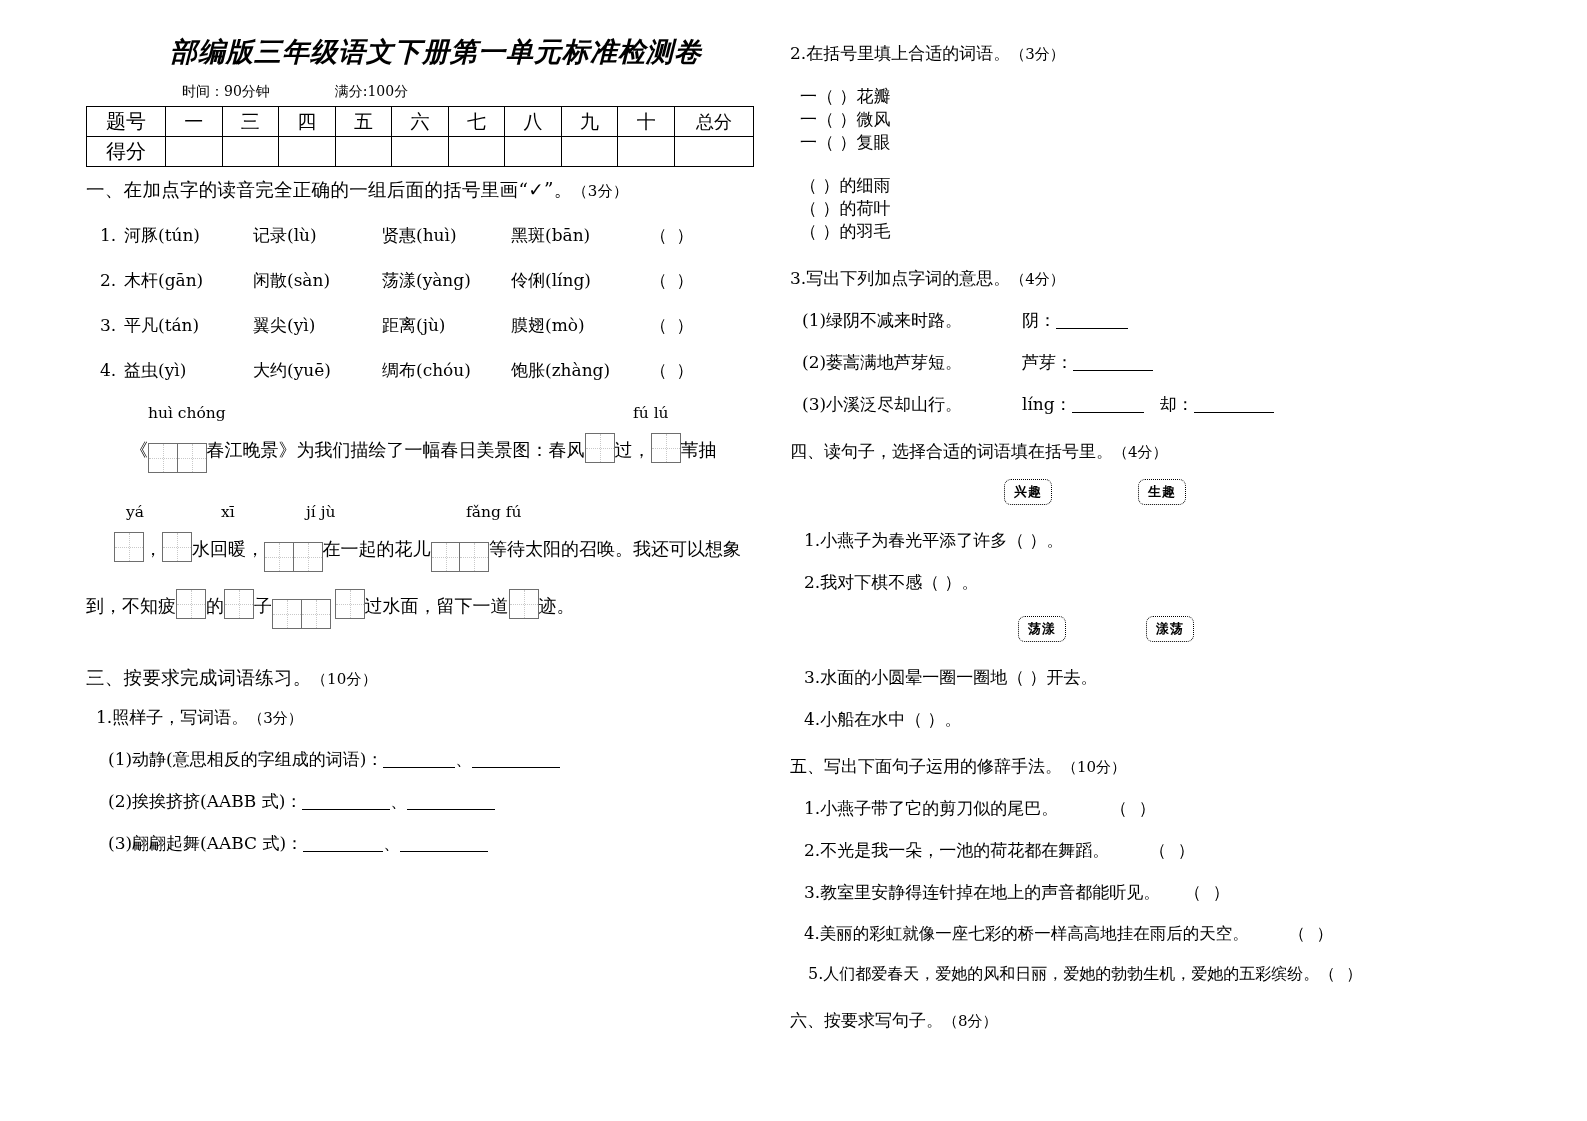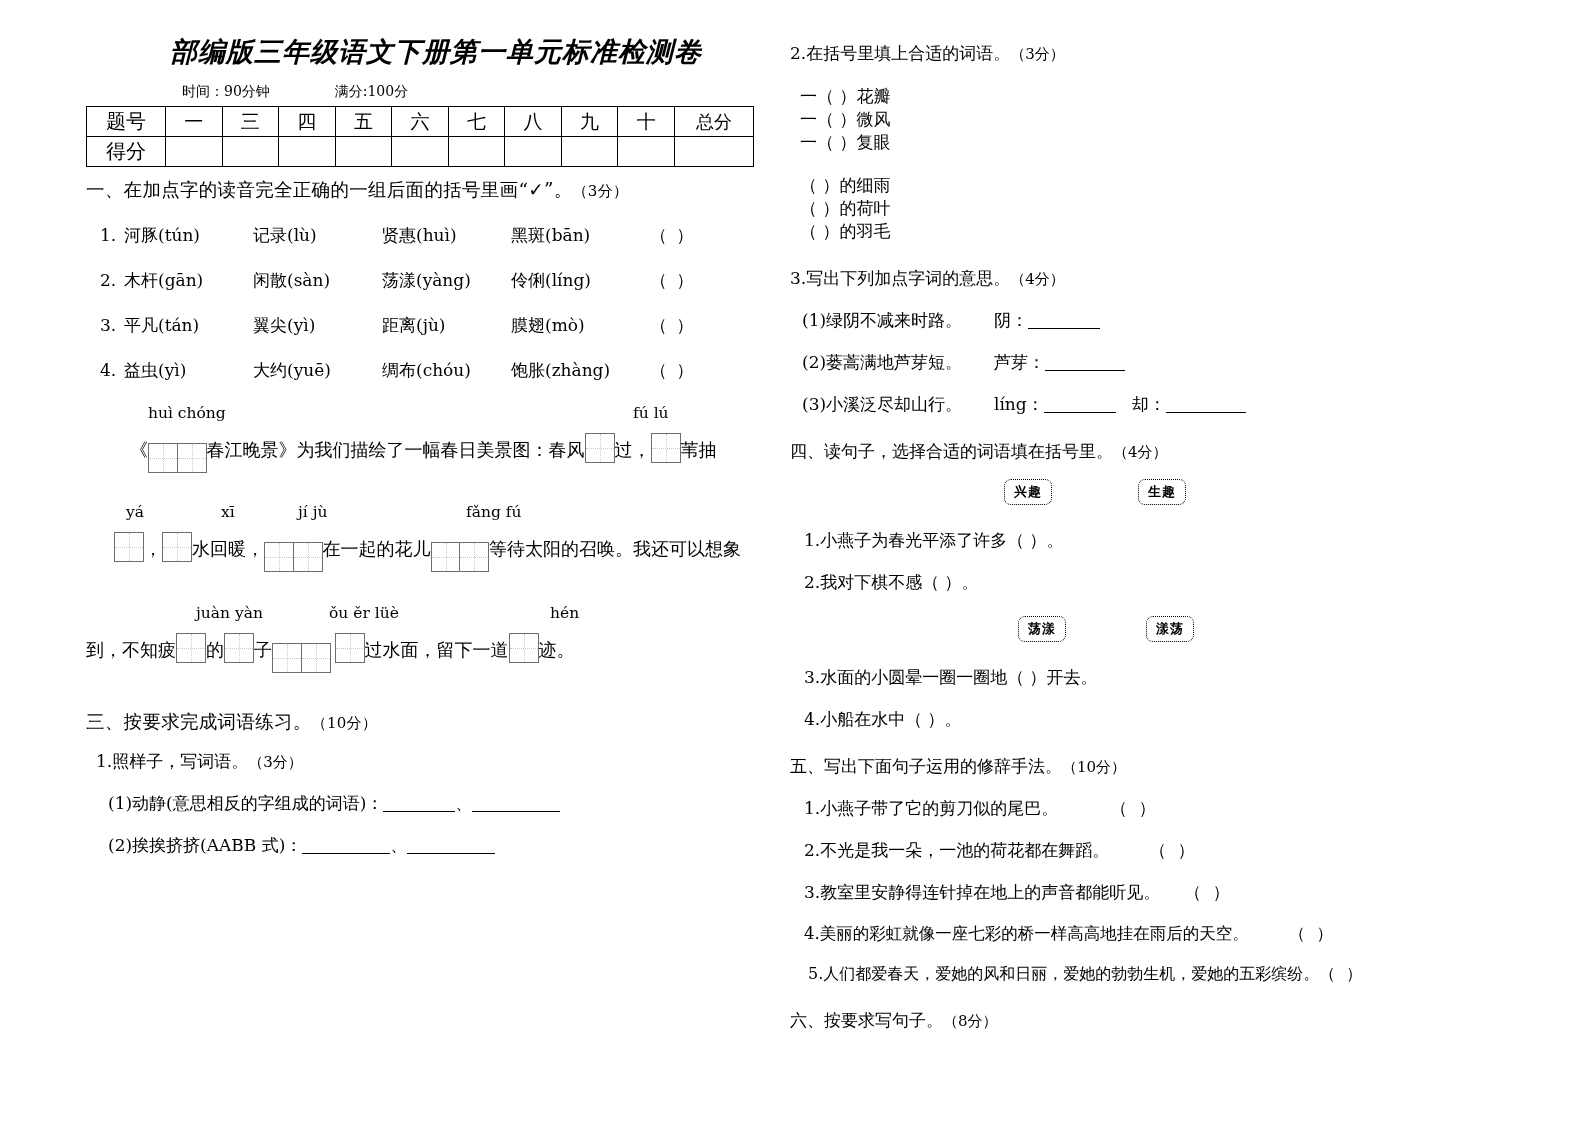--- a/index.html
+++ b/index.html
@@ -154,20 +154,21 @@
     padding-left: 10px;
     flex-direction: column;
   }
   .fill-row .cell { width: 233px; white-space: nowrap; }
 
   .mean-row {
     display: flex;
     font-size: 17px;
     margin-top: 19px;
     padding-left: 12px;
+    gap: 28px;
   }
   .mean-row .sent { width: 192px; white-space: nowrap; }
   .mean-row .ans { white-space: nowrap; }
 
   .word-opts {
     position: relative;
     height: 34px;
     margin-top: 16px;
   }
   .word-box {
@@ -278,49 +279,47 @@
       <span style="left:62px">huì chóng</span>
       <span style="left:547px">fú  lú</span>
     </div>
     <div class="text-row" style="padding-left:44px">
       <span>《</span><span class="gpair"><span class="gbox"></span><span class="gbox"></span></span><span>春江晚景》为我们描绘了一幅春日美景图：春风</span><span class="gbox"></span><span>过，</span><span class="gbox"></span><span>苇抽</span>
     </div>
 
     <div class="py-row" style="margin-top:20px">
       <span style="left:40px">yá</span>
       <span style="left:135px">xī</span>
-      <span style="left:212px">jí jù</span>
+      <span style="left:220px">jí jù</span>
       <span style="left:380px">fǎng fú</span>
     </div>
     <div class="text-row wrap" style="padding-left:28px">
       <span class="gbox"></span><span>，</span><span class="gbox"></span><span>水回暖，</span><span class="gpair"><span class="gbox"></span><span class="gbox"></span></span><span>在一起的花儿</span><span class="gpair"><span class="gbox"></span><span class="gbox"></span></span><span>等待太阳的召唤。我还可以想象</span>
     </div>
 
-    <div class="py-row" style="margin-top:22px">
-      <span style="left:110px">juàn  yàn</span>
-      <span style="left:243px">ǒu ěr lüè</span>
-      <span style="left:464px">hén</span>
-    </div>
     <div class="text-row" style="padding-left:0px">
       <span>到，不知疲</span><span class="gbox"></span><span>的</span><span class="gbox"></span><span>子</span><span class="gpair"><span class="gbox"></span><span class="gbox"></span></span><span class="gbox" style="margin-left:4px"></span><span>过水面，留下一道</span><span class="gbox"></span><span>迹。</span>
     </div>
 
     <div class="sec-head" style="margin-top:26px">
       <span>三、按要求完成词语练习。</span><span class="pts">（10分）</span>
     </div>
 
     <div class="sub-head">
       <span>1.照样子，写词语。</span><span class="pts">（3分）</span>
     </div>
 
     <div class="q-line indent2">
       <span>(1)动静(意思相反的字组成的词语)：</span><span class="blank b72"></span><span>、</span><span class="blank b88"></span>
     </div>
     <div class="q-line indent2">
       <span>(2)挨挨挤挤(AABB 式)：</span><span class="blank b88"></span><span>、</span><span class="blank b88"></span>
+    </div>
+    <div class="q-line indent2">
+      <span>(3)翩翩起舞(AABC 式)：</span><span class="blank b80"></span><span>、</span><span class="blank b88"></span>
     </div>
 
   </div>
 
   <div class="col col-right">
 
     <div class="rc-line" style="margin-top:42px">
       <span>2.在括号里填上合适的词语。</span><span class="pts">（3分）</span>
     </div>
 

